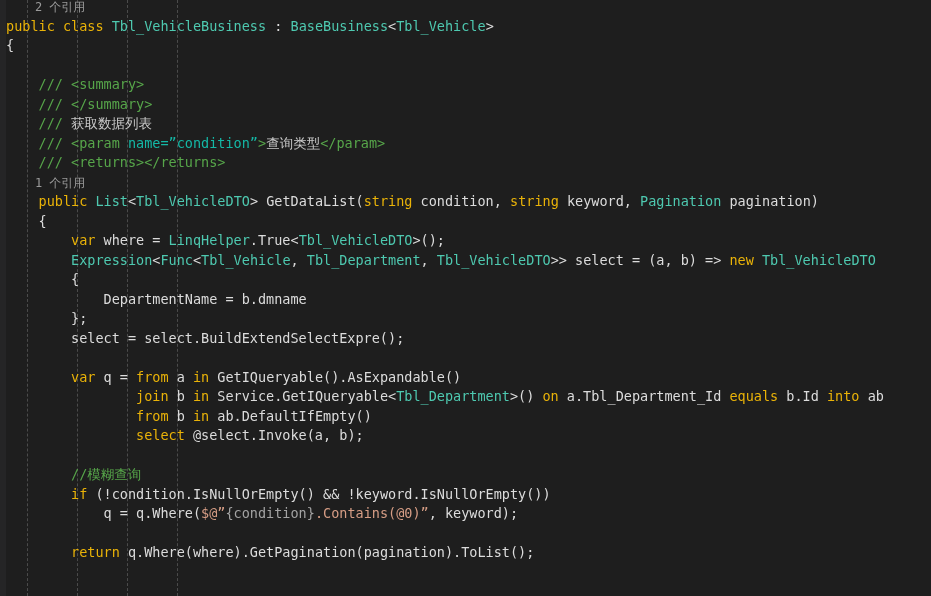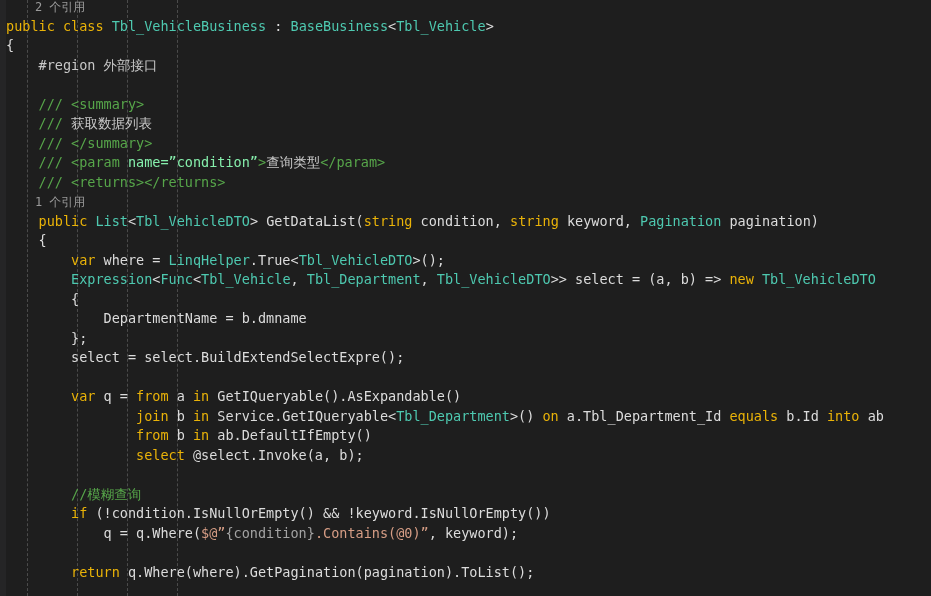--- a/index.html
+++ b/index.html
@@ -35,21 +35,21 @@
     white-space:pre;
     color:#dcdcdc;
     letter-spacing:0px;
   }
   .ln-pad{padding-left:6px;}
   
   .kw{color:#eab308;}        
   .typ{color:#4ec9b0;}       
   .id{color:#dcdcdc;}        
   .cmt{color:#57a64a;}       
-  .docattr{color:#86efac;margin-top:45px;}   
+  .docattr{color:#14b8a6;margin-top:45px;}   
   .doctext{color:#c8c8c8;}   
   .str{color:#d69d85;}       
   .strhole{color:#a3a3a3;}   
   .preproc{color:#c8c8c8;}   
   .codelens{
     color:#9a9a9a;font-size:12px;line-height:19.5px;
   }
 </style>
 </head>
 <body>
@@ -62,25 +62,24 @@
     <div id="guides">
         <div class="indent-guide" style="left: 27px;"></div>
         <div class="indent-guide" style="left: 77px;"></div>
         <div class="indent-guide" style="left: 127px;"></div>
         <div class="indent-guide" style="left: 177px;"></div>
       </div>
     <div class="lines" id="lines">
         <div class="line ln-pad"><span class="codelens">    2 个引用</span></div>
         <div class="line ln-pad"><span class="kw">public</span><span class="id"> </span><span class="kw">class</span><span class="id"> </span><span class="typ">Tbl_VehicleBusiness</span><span class="id"> : </span><span class="typ">BaseBusiness</span><span class="id">&lt;</span><span class="typ">Tbl_Vehicle</span><span class="id">&gt;</span></div>
         <div class="line ln-pad"><span class="id">{</span></div>
-        <div class="line ln-pad"><span class="preproc">    #region 外部接口</span></div>
         <div class="line ln-pad">&nbsp;</div>
         <div class="line ln-pad"><span class="cmt">    /// </span><span class="cmt">&lt;summary&gt;</span></div>
+        <div class="line ln-pad"><span class="cmt">    /// </span><span class="cmt">&lt;/summary&gt;</span></div>
         <div class="line ln-pad"><span class="cmt">    /// </span><span class="doctext">获取数据列表</span></div>
-        <div class="line ln-pad"><span class="cmt">    /// </span><span class="cmt">&lt;/summary&gt;</span></div>
         <div class="line ln-pad"><span class="cmt">    /// </span><span class="cmt">&lt;param </span><span class="docattr">name=”condition”</span><span class="cmt">&gt;</span><span class="doctext">查询类型</span><span class="cmt">&lt;/param&gt;</span></div>
         <div class="line ln-pad"><span class="cmt">    /// </span><span class="cmt">&lt;returns&gt;&lt;/returns&gt;</span></div>
         <div class="line ln-pad"><span class="codelens">    1 个引用</span></div>
         <div class="line ln-pad"><span class="id">    </span><span class="kw">public</span><span class="id"> </span><span class="typ">List</span><span class="id">&lt;</span><span class="typ">Tbl_VehicleDTO</span><span class="id">&gt; GetDataList(</span><span class="kw">string</span><span class="id"> condition, </span><span class="kw">string</span><span class="id"> keyword, </span><span class="typ">Pagination</span><span class="id"> pagination)</span></div>
         <div class="line ln-pad"><span class="id">    {</span></div>
         <div class="line ln-pad"><span class="id">        </span><span class="kw">var</span><span class="id"> where = </span><span class="typ">LinqHelper</span><span class="id">.True&lt;</span><span class="typ">Tbl_VehicleDTO</span><span class="id">&gt;();</span></div>
         <div class="line ln-pad"><span class="id">        </span><span class="typ">Expression</span><span class="id">&lt;</span><span class="typ">Func</span><span class="id">&lt;</span><span class="typ">Tbl_Vehicle</span><span class="id">, </span><span class="typ">Tbl_Department</span><span class="id">, </span><span class="typ">Tbl_VehicleDTO</span><span class="id">&gt;&gt; select = (a, b) =&gt; </span><span class="kw">new</span><span class="id"> </span><span class="typ">Tbl_VehicleDTO</span></div>
         <div class="line ln-pad"><span class="id">        {</span></div>
         <div class="line ln-pad"><span class="id">            DepartmentName = b.dmname</span></div>
         <div class="line ln-pad"><span class="id">        };</span></div>

